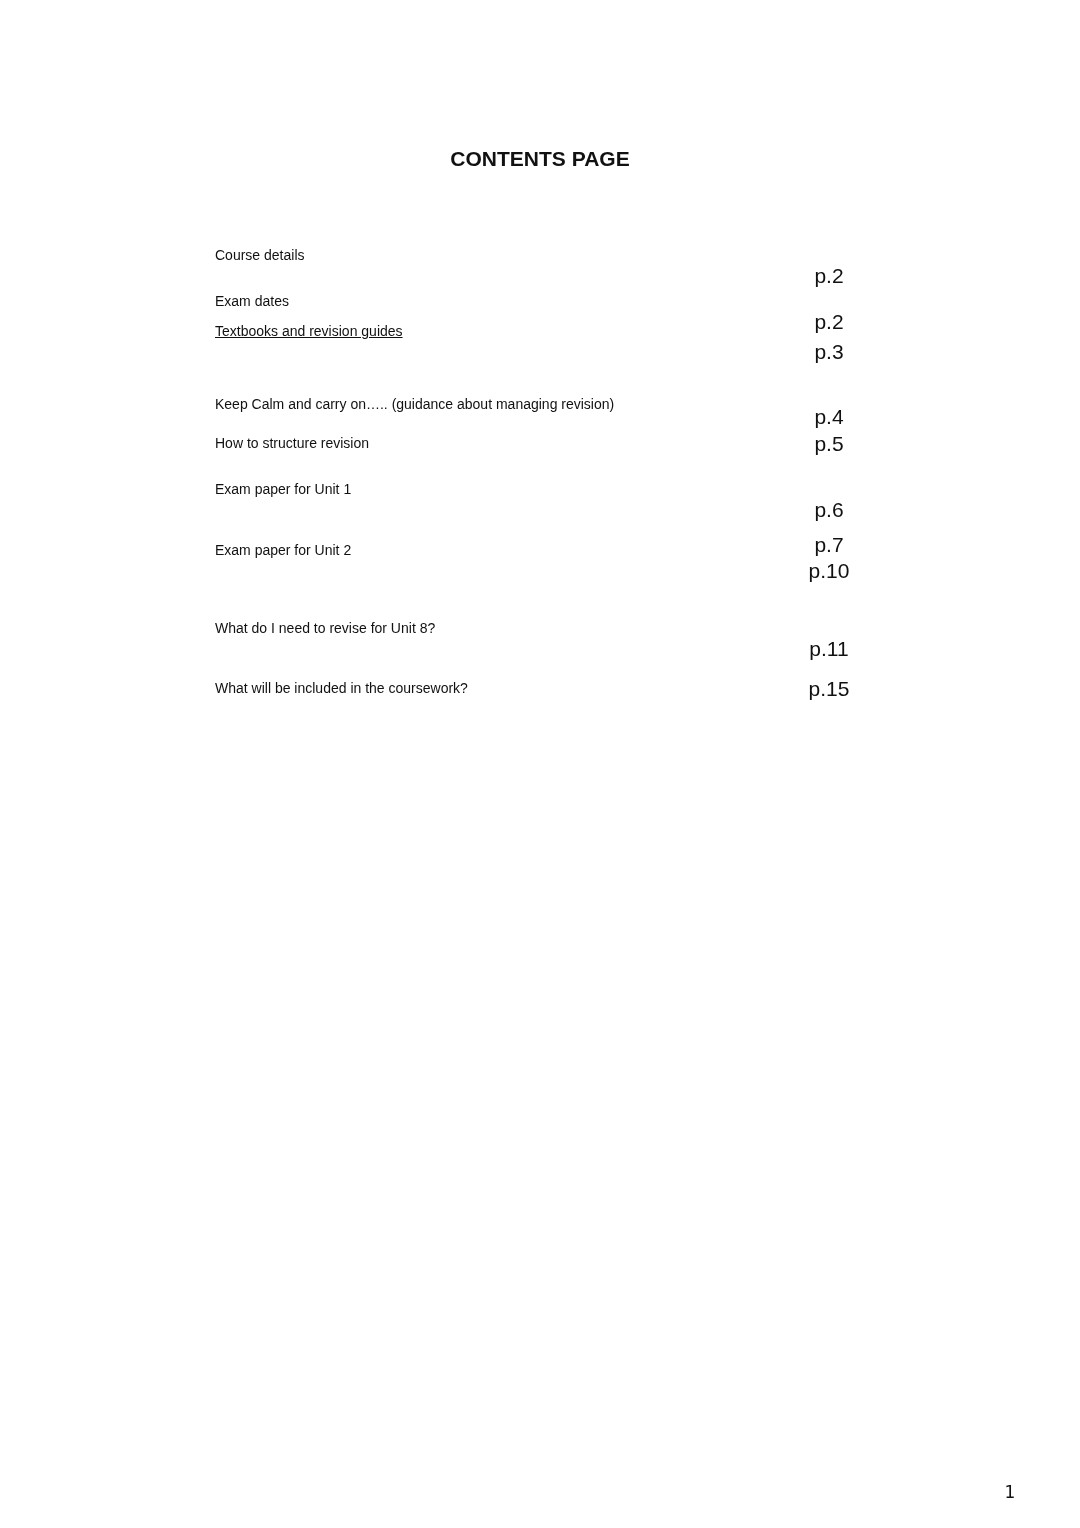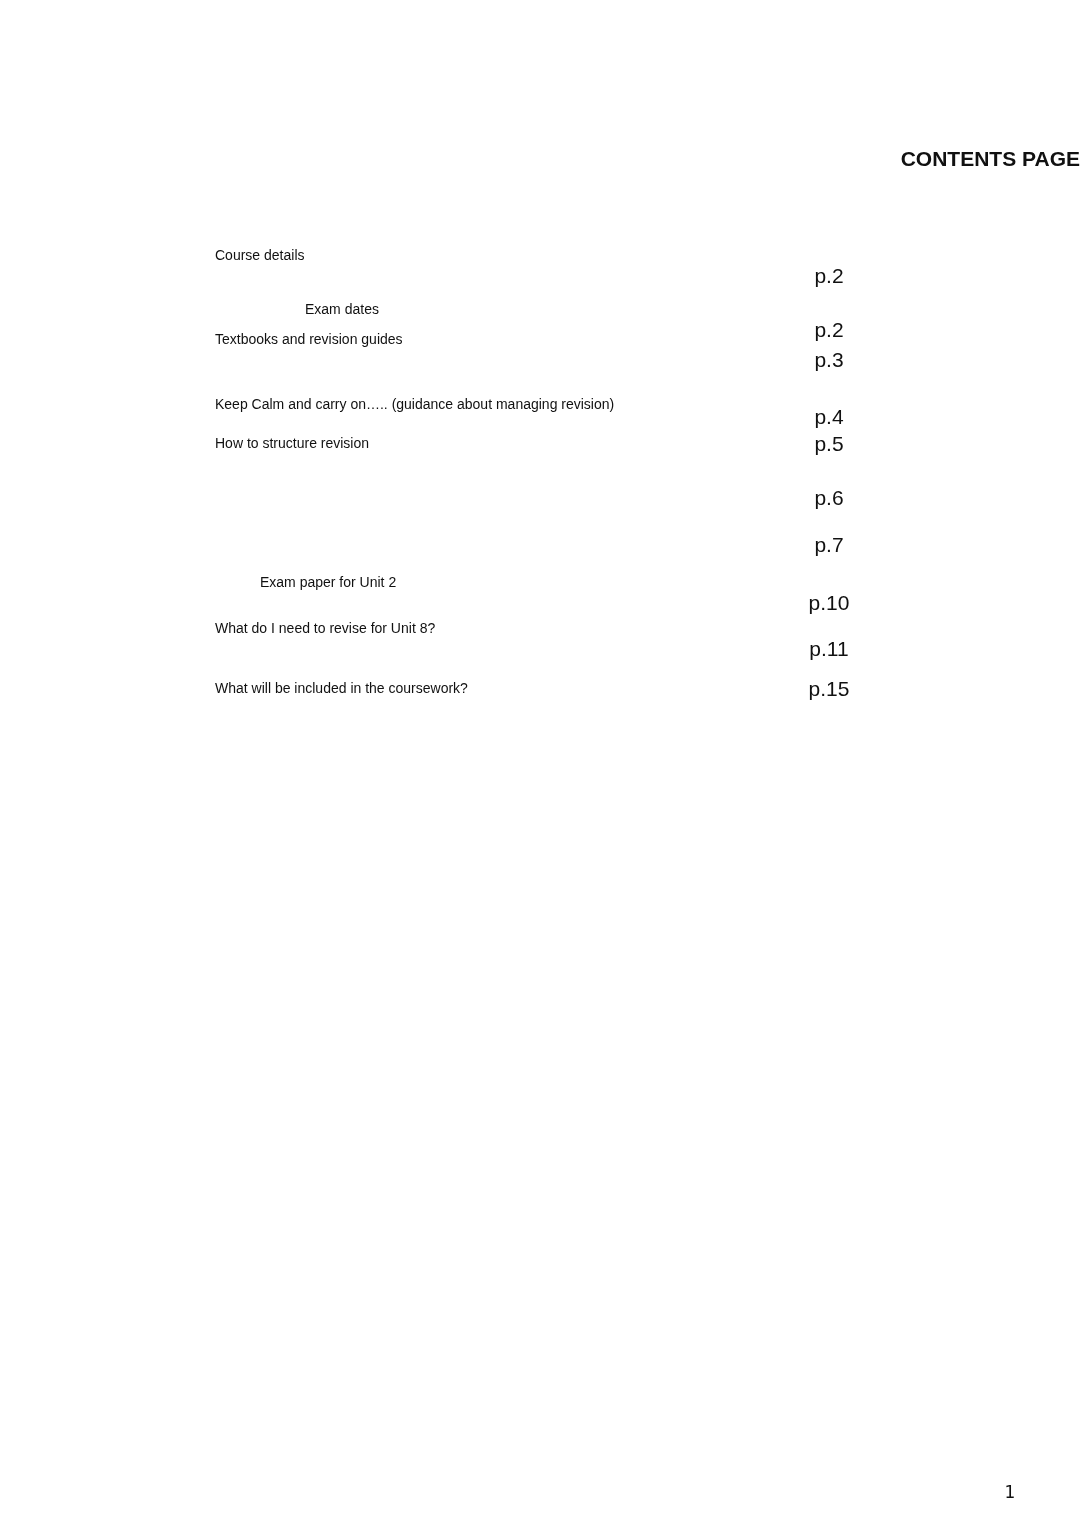--- a/index.html
+++ b/index.html
@@ -13,21 +13,21 @@
       position: relative;
       overflow: hidden;
       font-family: "Liberation Sans", sans-serif;
       color: #111111;
     }
     .page-title {
       position: absolute;
       top: 147px;
       left: 0;
       width: 1080px;
-      text-align: right;
+      text-align: center;
       font-size: 21px;
       font-weight: bold;
       letter-spacing: 0px;
     }
     .toc {
       position: absolute;
       left: 215px;
       top: 0;
       width: 650px;
     }
@@ -66,43 +66,44 @@
 <body>
 
 <div>
   <div class="page-title">CONTENTS PAGE</div>
 
   <div class="toc">
     <div class="toc-row" style="top:243px;">
       <div class="toc-label">Course details</div>
       <div class="toc-page">p.2</div>
     </div>
-    <div class="toc-row" style="top:297px;justify-content:flex-end;">
+    <div class="toc-row" style="top:289px;">
       <div class="toc-label">Exam dates</div>
       <div class="toc-page">p.2</div>
     </div>
-    <div class="toc-row" style="top:327px;">
+    <div class="toc-row" style="top:319px;text-decoration:underline;">
       <div class="toc-label">Textbooks and revision guides</div>
       <div class="toc-page">p.3</div>
     </div>
     <div class="toc-row" style="top:371px; height:50px;">
       <div class="toc-label" style="width:545px;margin-top:16px;">Keep Calm and carry on….. (guidance about managing revision)</div>
       <div class="toc-page">p.4</div>
     </div>
     <div class="toc-row" style="top:431px;align-items:flex-end;">
       <div class="toc-label">How to structure revision</div>
       <div class="toc-page">p.5</div>
     </div>
     <div class="toc-row" style="top:477px;">
+      <div class="toc-label">Exam paper for Unit 1</div>
       <div class="toc-page">p.6</div>
     </div>
     <div class="toc-row" style="top:524px;">
       <div class="toc-page">p.7</div>
     </div>
-    <div class="toc-row" style="top:570px;justify-content:center;">
+    <div class="toc-row" style="top:538px;">
       <div class="toc-label">Exam paper for Unit 2</div>
       <div class="toc-page">p.10</div>
     </div>
     <div class="toc-row" style="top:616px;">
       <div class="toc-label">What do I need to revise for Unit 8?</div>
       <div class="toc-page">p.11</div>
     </div>
     <div class="toc-row" style="top:676px;align-items:flex-end;">
       <div class="toc-label">What will be included in the coursework?</div>
       <div class="toc-page">p.15</div>

